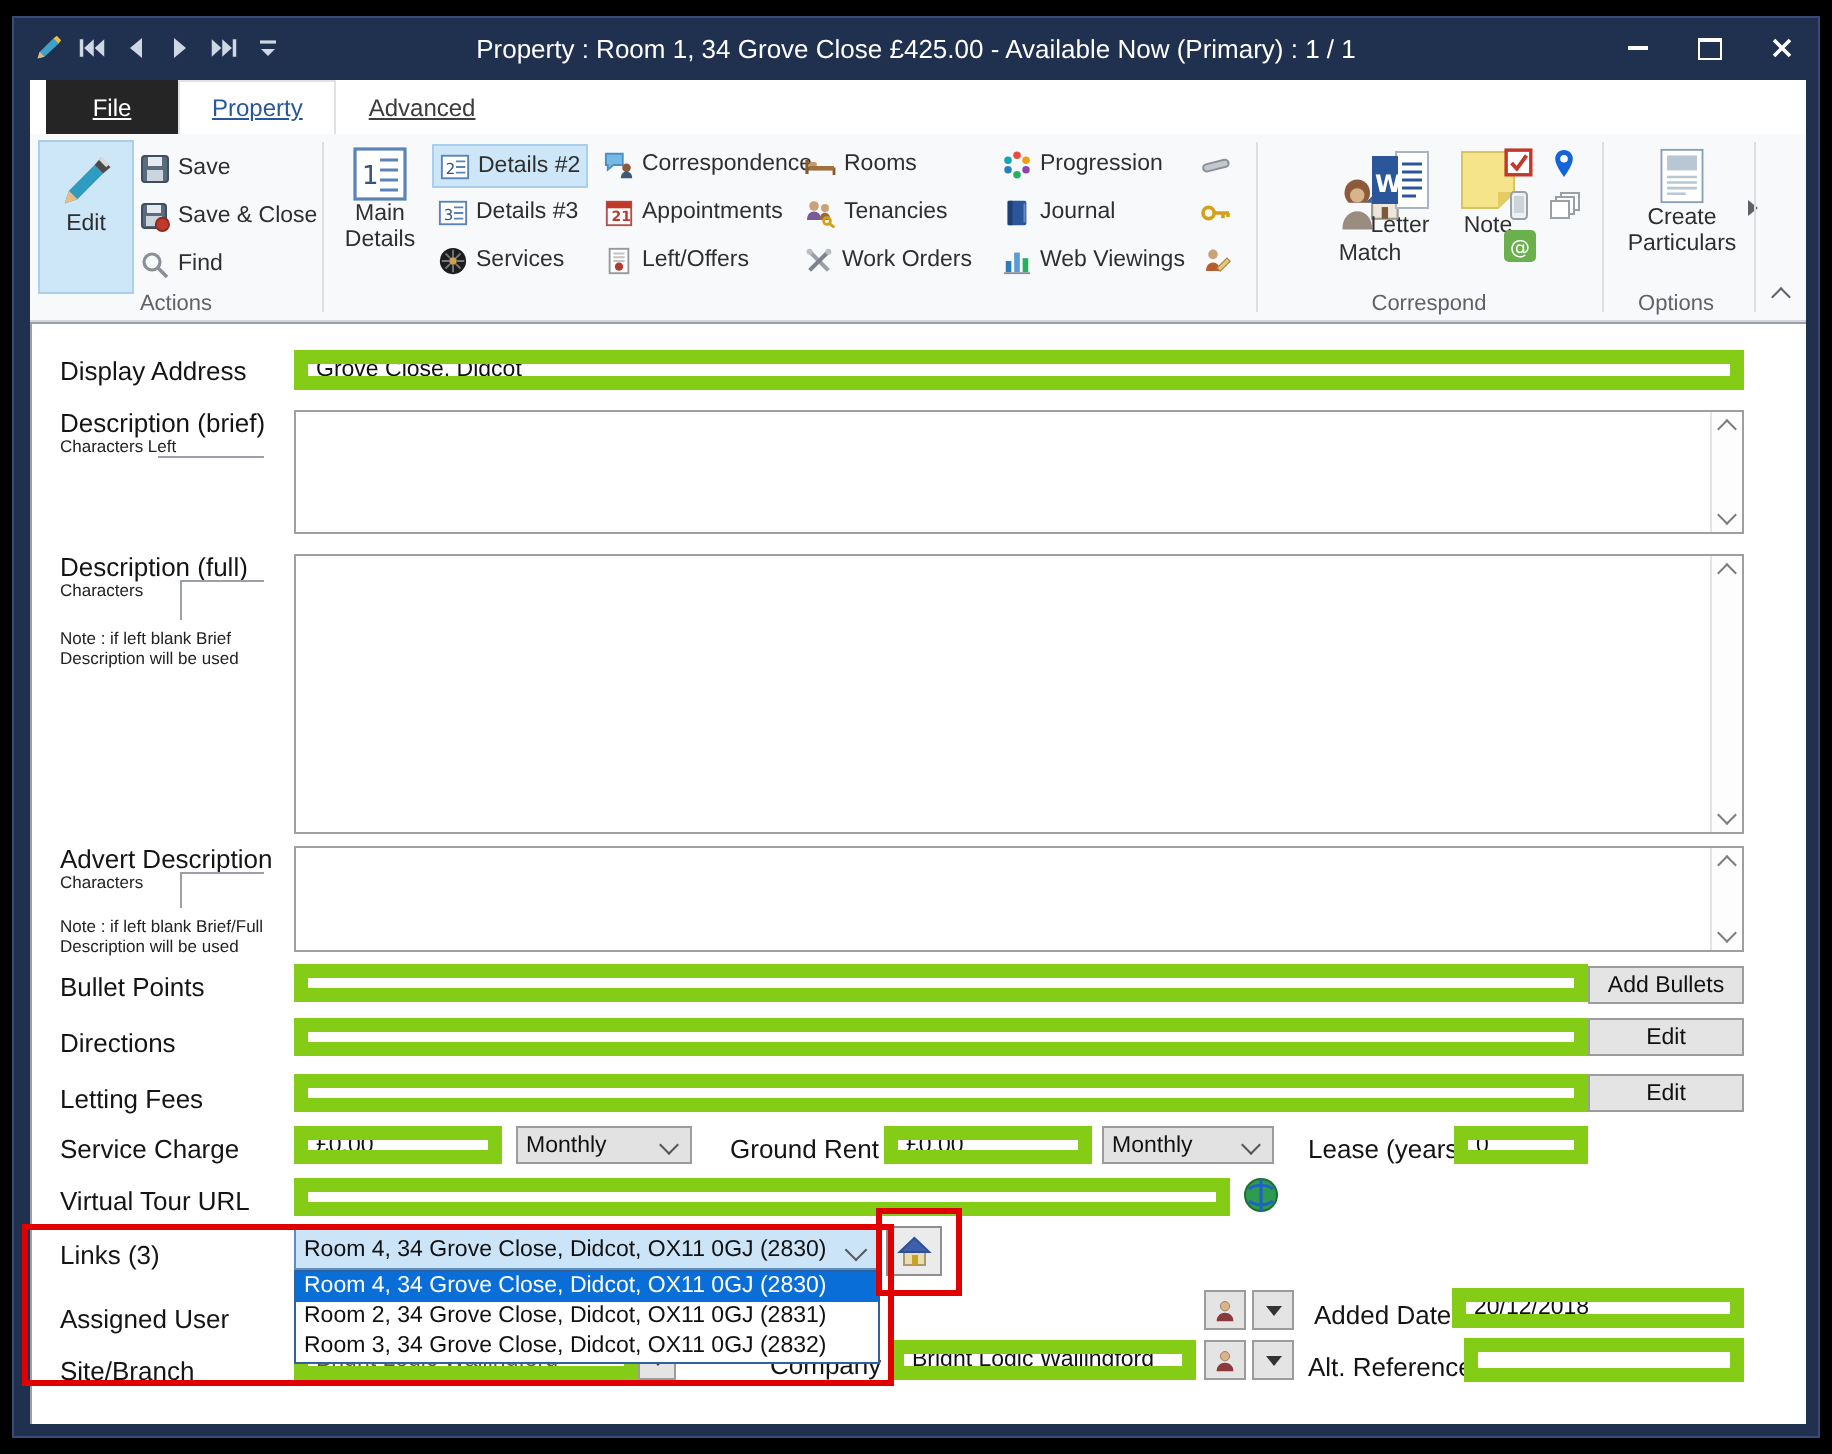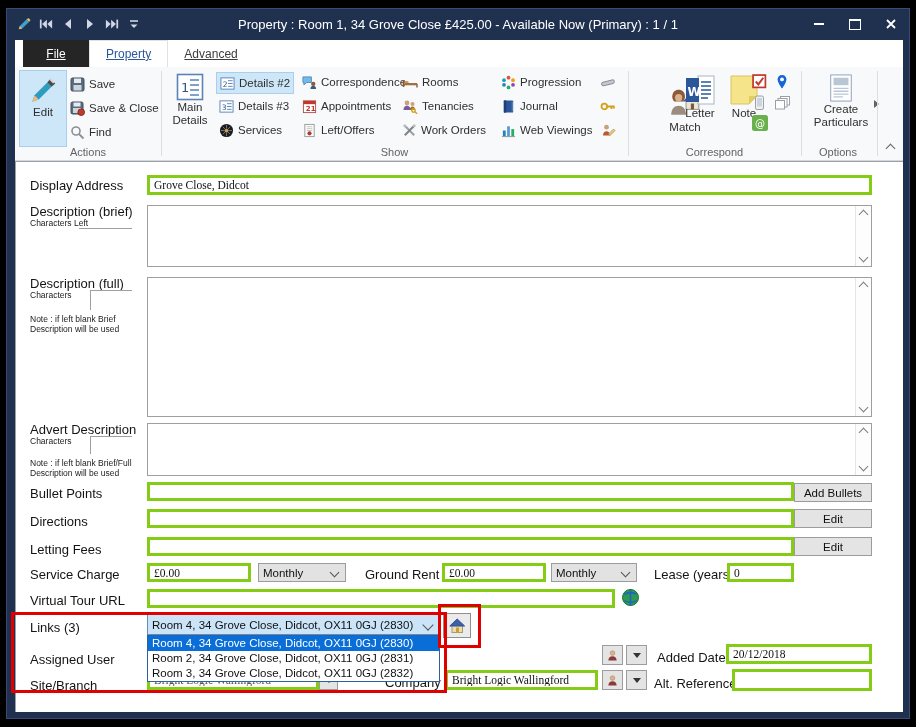--- a/index.html
+++ b/index.html
@@ -27,21 +27,21 @@
   .sitem{position:absolute;display:flex;align-items:center;gap:4px;height:20px;padding:0 3px;white-space:nowrap;}
   .chev{display:inline-block;width:7px;height:7px;border-right:1.6px solid #555;border-bottom:1.6px solid #555;transform:rotate(45deg);}
   .chevup{transform:rotate(-135deg);}
   
   #form{left:8px;top:152px;width:888px;height:551px;background:#fff;border-left:1px solid #9aa0a6;border-top:1px solid #9aa0a6;}
   .lbl{position:absolute;font-size:13px;color:#141414;white-space:nowrap;}
   .sub{position:absolute;font-size:8.5px;color:#222;white-space:nowrap;}
   .note{position:absolute;font-size:8.5px;color:#222;width:112px;line-height:10px;}
   .hline{position:absolute;height:1px;background:#9aa0a6;}
   .vline{position:absolute;width:1px;background:#9aa0a6;}
-  .inp{position:absolute;background:#fff;border:3px solid #84cc16;font-size:11.5px;padding:1px 4px;font-family:Liberation Serif, serif;color:#111;box-sizing:border-box;outline:none;}
+  .inp{position:absolute;background:#fff;border:7px solid #84cc16;font-size:11.5px;padding:1px 4px;font-family:Liberation Sans, sans-serif;color:#111;box-sizing:border-box;outline:none;}
   .ta{position:absolute;background:#fff;border:1px solid #9f9f9f;box-sizing:border-box;}
   .vscroll{position:absolute;top:0;right:0;bottom:0;width:15px;border-left:1px solid #e4e4e4;background:#fdfdfd;}
   .sarr{position:absolute;left:4px;width:6px;height:6px;border-right:1.4px solid #7d7d7d;border-bottom:1.4px solid #7d7d7d;}
   .sarr.up{top:5px;transform:rotate(-135deg);}
   .sarr.dn{bottom:5px;transform:rotate(45deg);}
   .btn{position:absolute;background:#e4e4e4;border:1px solid #9c9c9c;font-size:11.5px;color:#111;display:flex;align-items:center;justify-content:center;box-sizing:border-box;}
   .sel{position:absolute;background:#e2e2e2;border:1px solid #9c9c9c;font-size:11.5px;color:#111;display:flex;align-items:center;box-sizing:border-box;padding:0 4px;}
   .sel .chev{margin-left:auto;margin-right:3px;width:6px;height:6px;}
   .ddbtn{position:absolute;background:#e4e4e4;border:1px solid #9c9c9c;display:flex;align-items:center;justify-content:center;box-sizing:border-box;}
   .tri{width:0;height:0;border-left:4px solid transparent;border-right:4px solid transparent;border-top:5px solid #333;}
@@ -280,21 +280,20 @@
           <path d="M7 7.5h7.5M11.5 7.5v2.6M14 7.5v2" stroke="#d4a017" stroke-width="1.8"></path>
         </svg>
     </div>
     <div class="sitem" style="left:582px;top:53px;">
       <svg width="16" height="15" viewBox="0 0 16 15">
           <circle cx="6.5" cy="4.2" r="2.4" fill="#caa27a"></circle>
           <path d="M3 12.5c0-2.8 1.8-4.2 3.5-4.2s3.5 1.4 3.5 4.2z" fill="#b85c2e"></path>
           <path d="M8.5 11l5-5 1.6 1.6-5 5z" fill="#e8c87a" stroke="#a9884a" stroke-width=".6"></path>
         </svg>
     </div>
-    <div class="glabel" style="left:146px;width:467px;">Show</div>
     <div class="gsep" style="left:613px;"></div>
 
     <div class="bigbtn" style="left:648px;top:3px;width:44px;height:72px;justify-content:center;">
       <svg width="34" height="36" viewBox="0 0 32 32">
           <rect x="17" y="13" width="12" height="9" fill="#ece7da" stroke="#9a9a8a"></rect>
           <path d="M15 14l8-7.5 8 7.5z" fill="#5f7aa8" stroke="#44608e"></path>
           <rect x="21.5" y="16.5" width="3" height="5.5" fill="#7a5a3a"></rect>
           <path d="M4 10c0-4 2.7-6.5 6-6.5s6 2.5 6 6.5c0 2-1 3.5-2 4.5H6c-1-1-2-2.5-2-4.5z" fill="#8d5a3b"></path>
           <circle cx="10" cy="11" r="3.4" fill="#d9b38c"></circle>
           <path d="M3 27c0-5.5 3.2-8.5 7-8.5s7 3 7 8.5z" fill="#9a8d80"></path>

